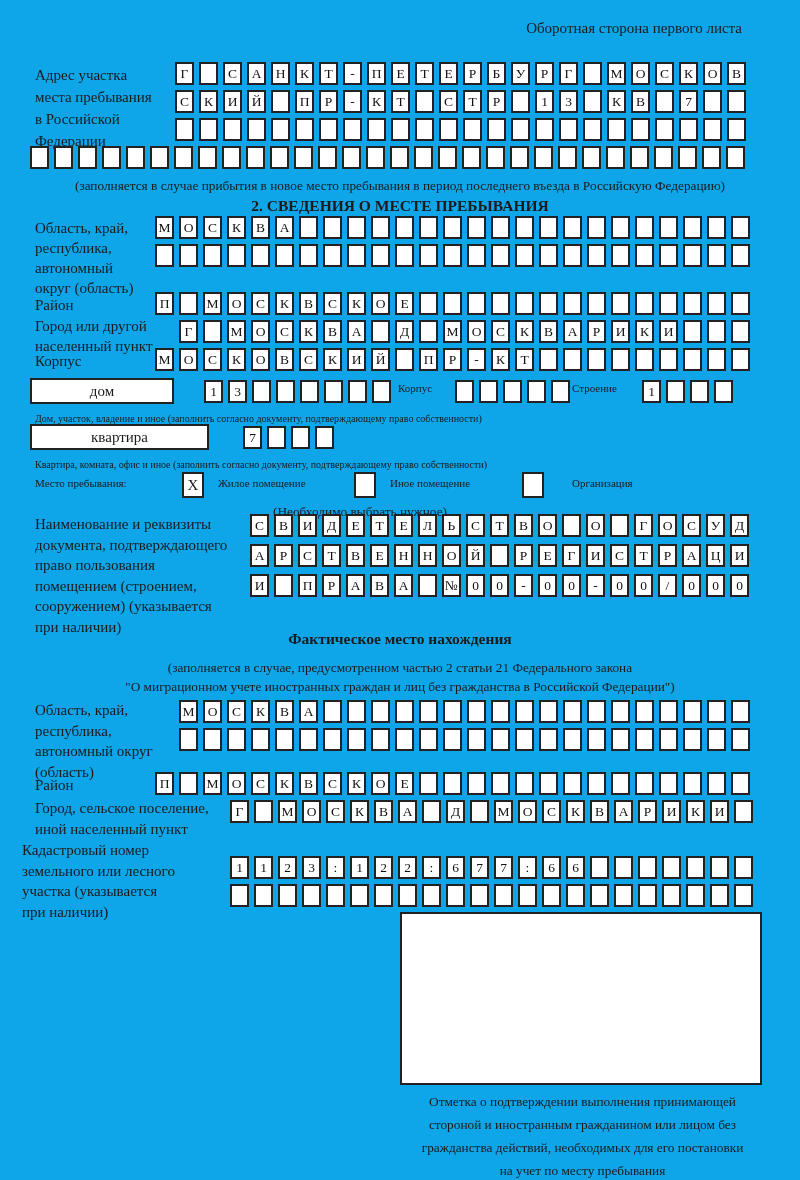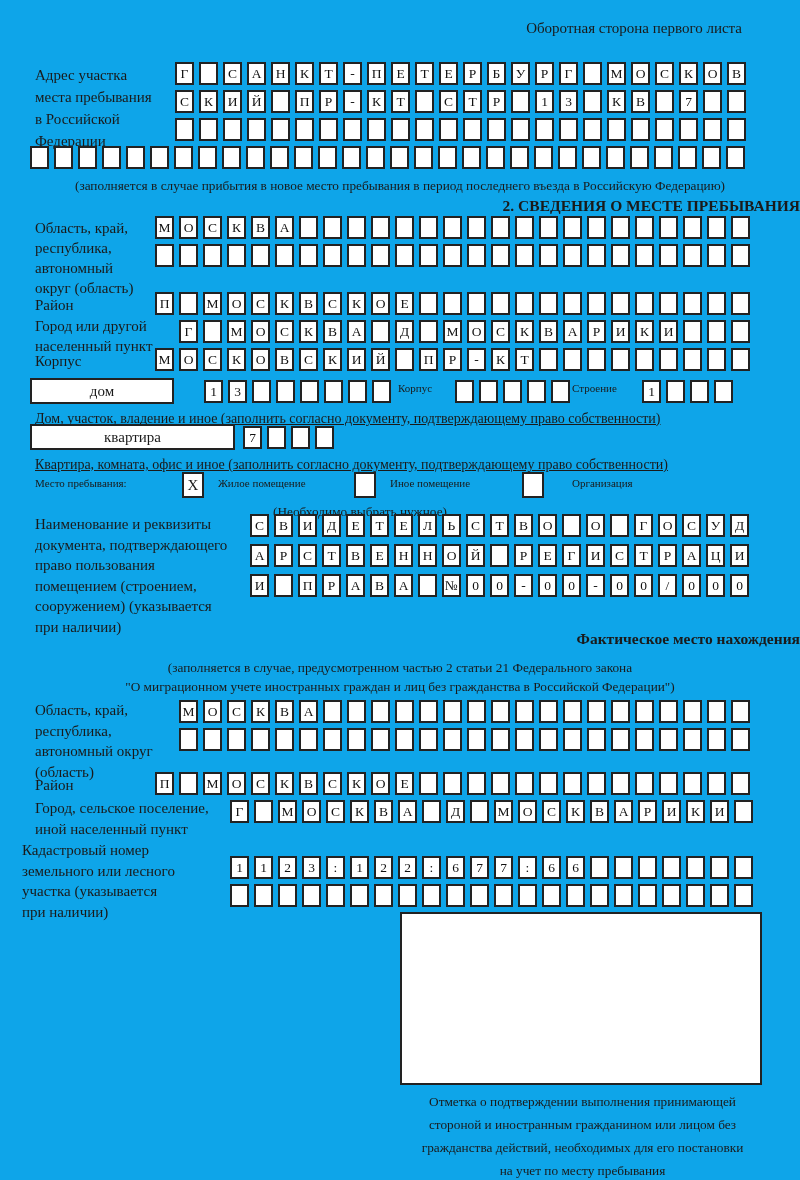--- a/index.html
+++ b/index.html
@@ -16,23 +16,23 @@
     font-size:13.5px;line-height:19px;text-align:center;color:#111111;
   }
   .wbox{
     position:absolute;height:26px;box-sizing:border-box;border:2px solid #222222;
     display:flex;align-items:center;justify-content:center;font-size:15px;background:#fff;
   }
   .chk{
     position:absolute;width:22px;height:26px;box-sizing:border-box;border:2px solid #222222;
     text-align:center;font-size:15px;line-height:22px;background:#fff;
   }
-  .h1{position:absolute;left:0;width:800px;text-align:right;font-weight:bold;font-size:15.5px;}
+  .h1{position:absolute;left:0;width:800px;text-align:center;font-weight:bold;font-size:15.5px;}
   .centernote{position:absolute;left:0;width:800px;text-align:center;font-size:13.3px;line-height:19px;}
-  .leftnote{position:absolute;font-size:14px;line-height:18px;text-decoration:underline;}
+  .leftnote{position:absolute;font-size:10px;line-height:18px;}
   .rightnote{position:absolute;font-size:15px;}
   .stampbox{position:absolute;box-sizing:border-box;border:2px solid #222222;background:#fff;}
   .stampnote{position:absolute;text-align:center;font-size:13.3px;line-height:23px;white-space:pre-line;}
   .inl{font-size:11px;position:absolute;white-space:nowrap;}
 </style>
 </head>
 <body>
 
 <div class="page">
 
@@ -323,21 +323,21 @@
     </div>
   <div class="inl" style="left:572px;top:382px">Строение</div>
   <div class="cellrow" style="left:642px;top:380px">
       <span class="cell">1</span>
       <span class="cell"></span>
       <span class="cell"></span>
       <span class="cell"></span>
     </div>
   <div class="leftnote" style="left:35px;top:410px">Дом, участок, владение и иное (заполнить согласно документу, подтверждающему право собственности)</div>
 
-  <div class="wbox" style="left:30px;top:424px;width:205px">квартира</div>
+  <div class="wbox" style="left:30px;top:424px;width:179px">квартира</div>
   <div class="cellrow" style="left:243px;top:426px">
       <span class="cell">7</span>
       <span class="cell"></span>
       <span class="cell"></span>
       <span class="cell"></span>
     </div>
   <div class="leftnote" style="left:35px;top:456px">Квартира, комната, офис и иное (заполнить согласно документу, подтверждающему право собственности)</div>
 
   <div class="inl" style="left:35px;top:477px">Место пребывания:</div>
   <div class="chk" style="left:182px;top:472px">X</div>

